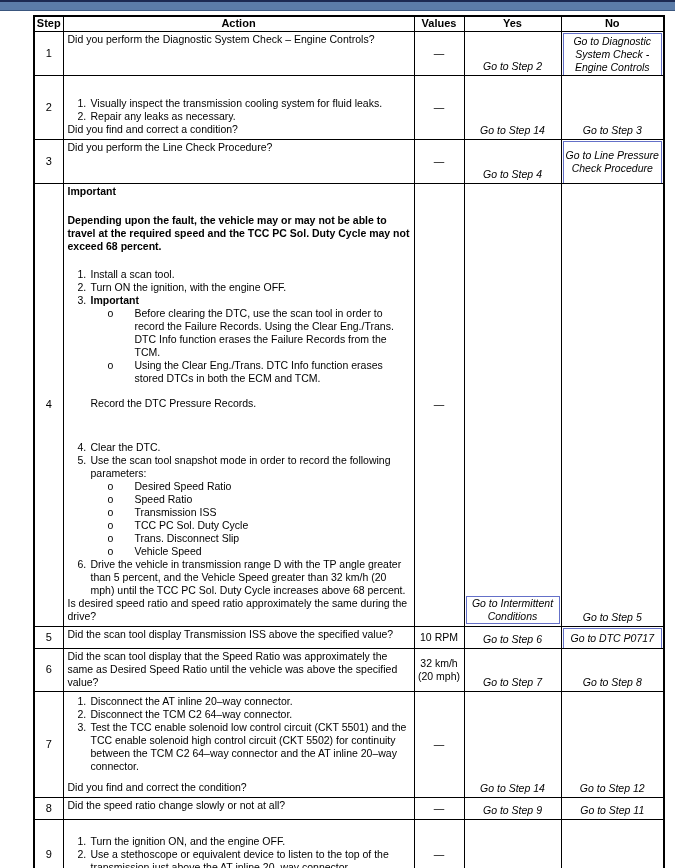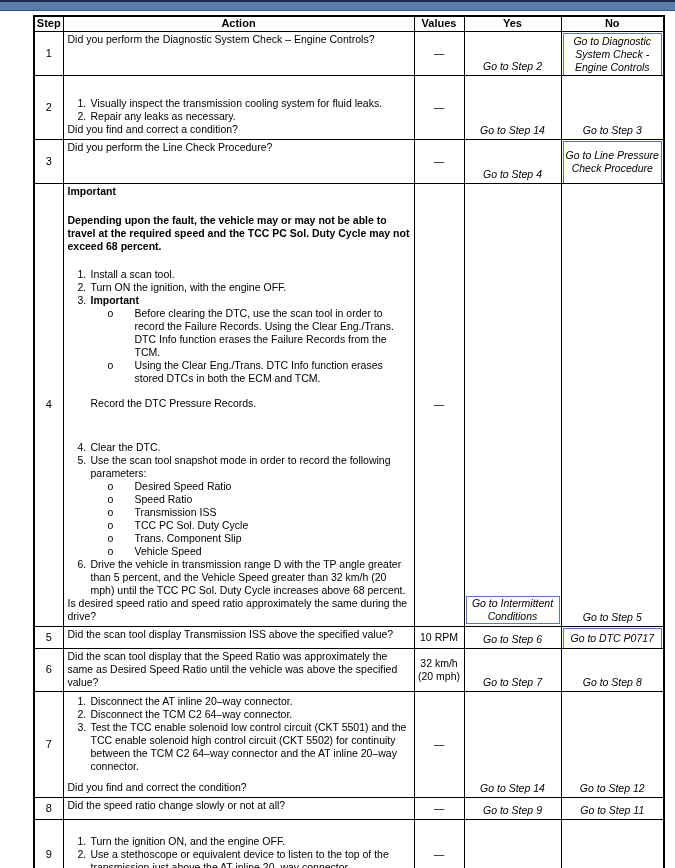--- a/index.html
+++ b/index.html
@@ -151,21 +151,21 @@
               <div class="sub-li">Using the Clear Eng./Trans. DTC Info function erases stored DTCs in both the ECM and TCM.</div>
               <div class="note">Record the DTC Pressure Records.</div>
             </div>
             <div class="li gap">Clear the DTC.</div>
             <div class="li">
               <span>Use the scan tool snapshot mode in order to record the following parameters:</span>
               <div class="sub-li">Desired Speed Ratio</div>
               <div class="sub-li">Speed Ratio</div>
               <div class="sub-li">Transmission ISS</div>
               <div class="sub-li">TCC PC Sol. Duty Cycle</div>
-              <div class="sub-li">Trans. Component Slip</div>
+              <div class="sub-li">Trans. Disconnect Slip</div>
               <div class="sub-li">Vehicle Speed</div>
             </div>
             <div class="li">Drive the vehicle in transmission range D with the TP angle greater than 5 percent, and the Vehicle Speed greater than 32 km/h (20 mph) until the TCC PC Sol. Duty Cycle increases above 68 percent.</div>
           </div>
         </div>
         <div class="q">Is desired speed ratio and speed ratio approximately the same during the drive?</div>
       </div>
     </td>
     <td class="values">—</td>
     <td class="yn">

